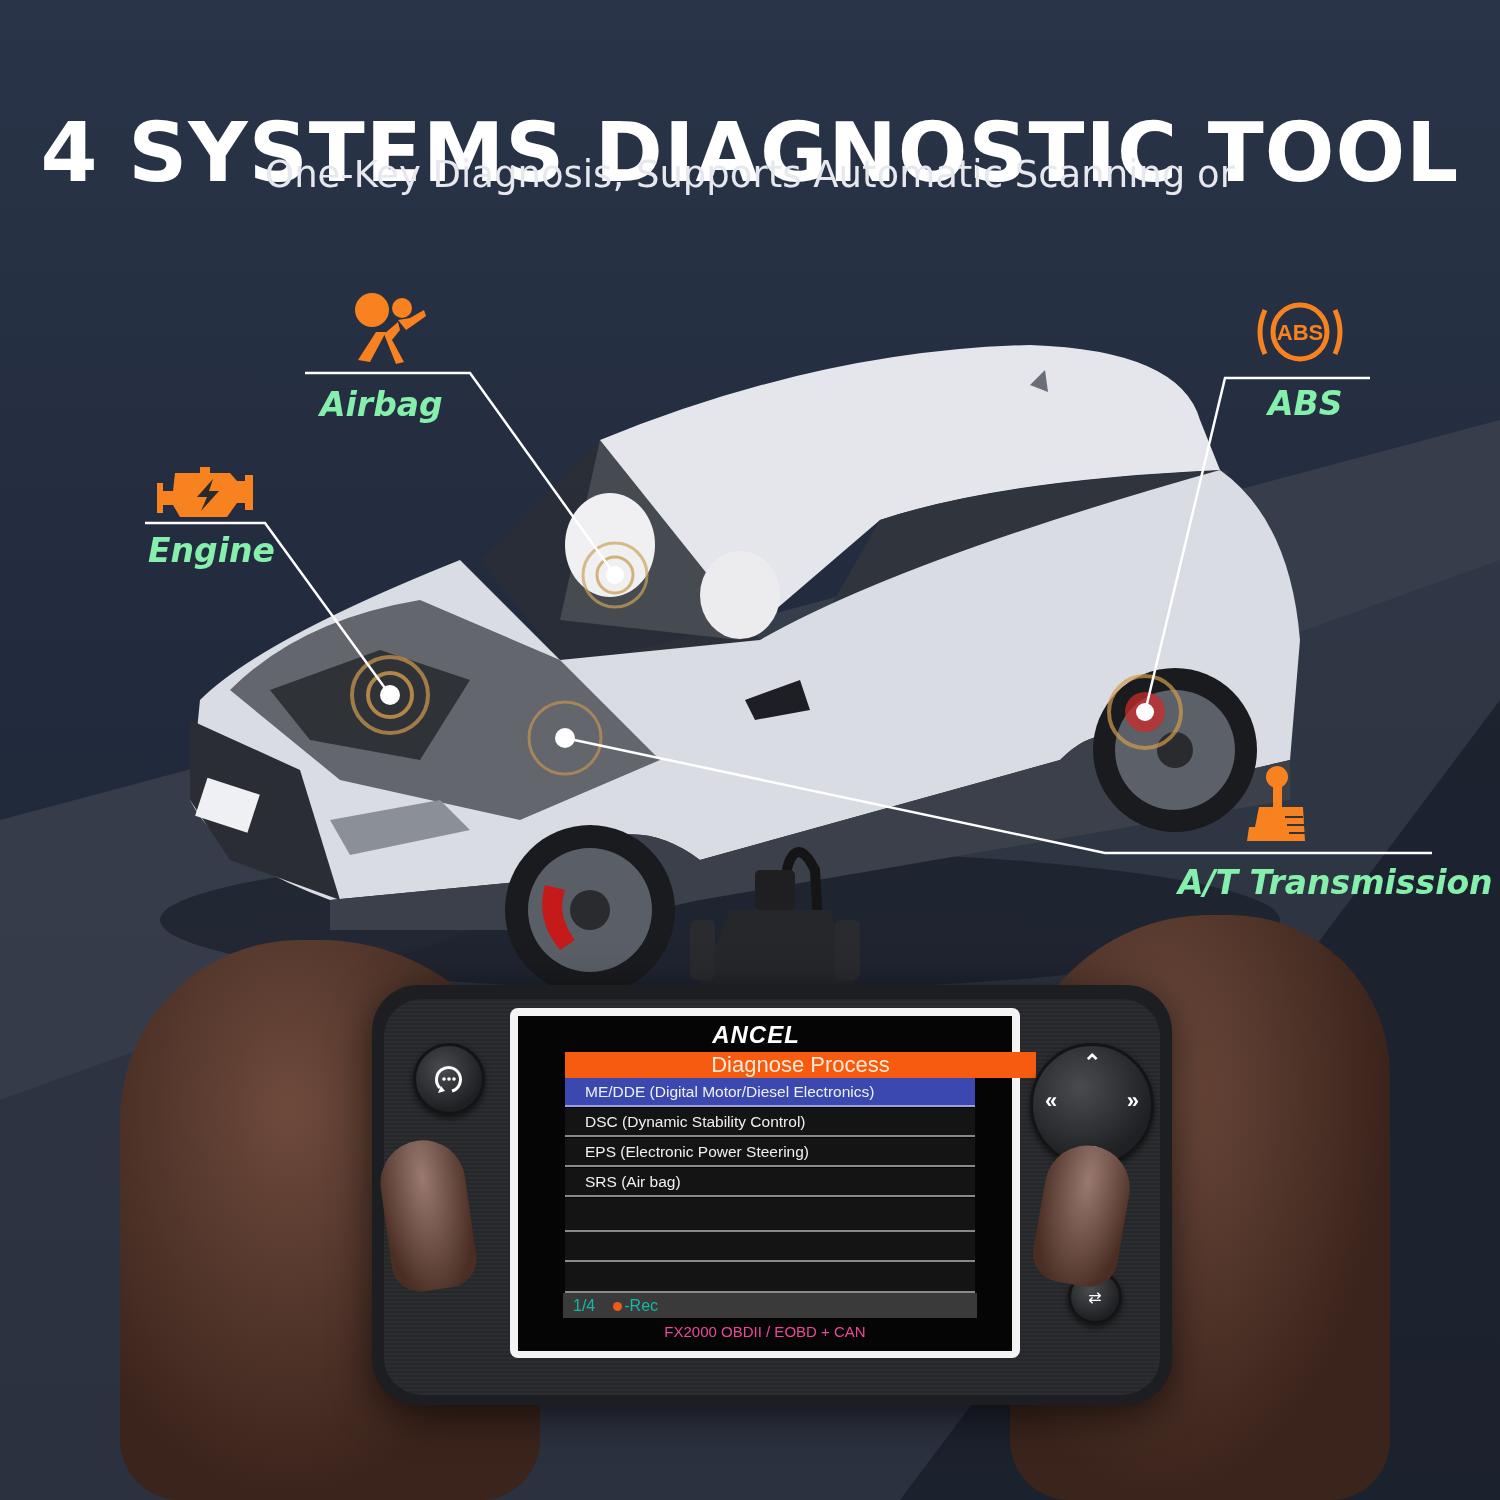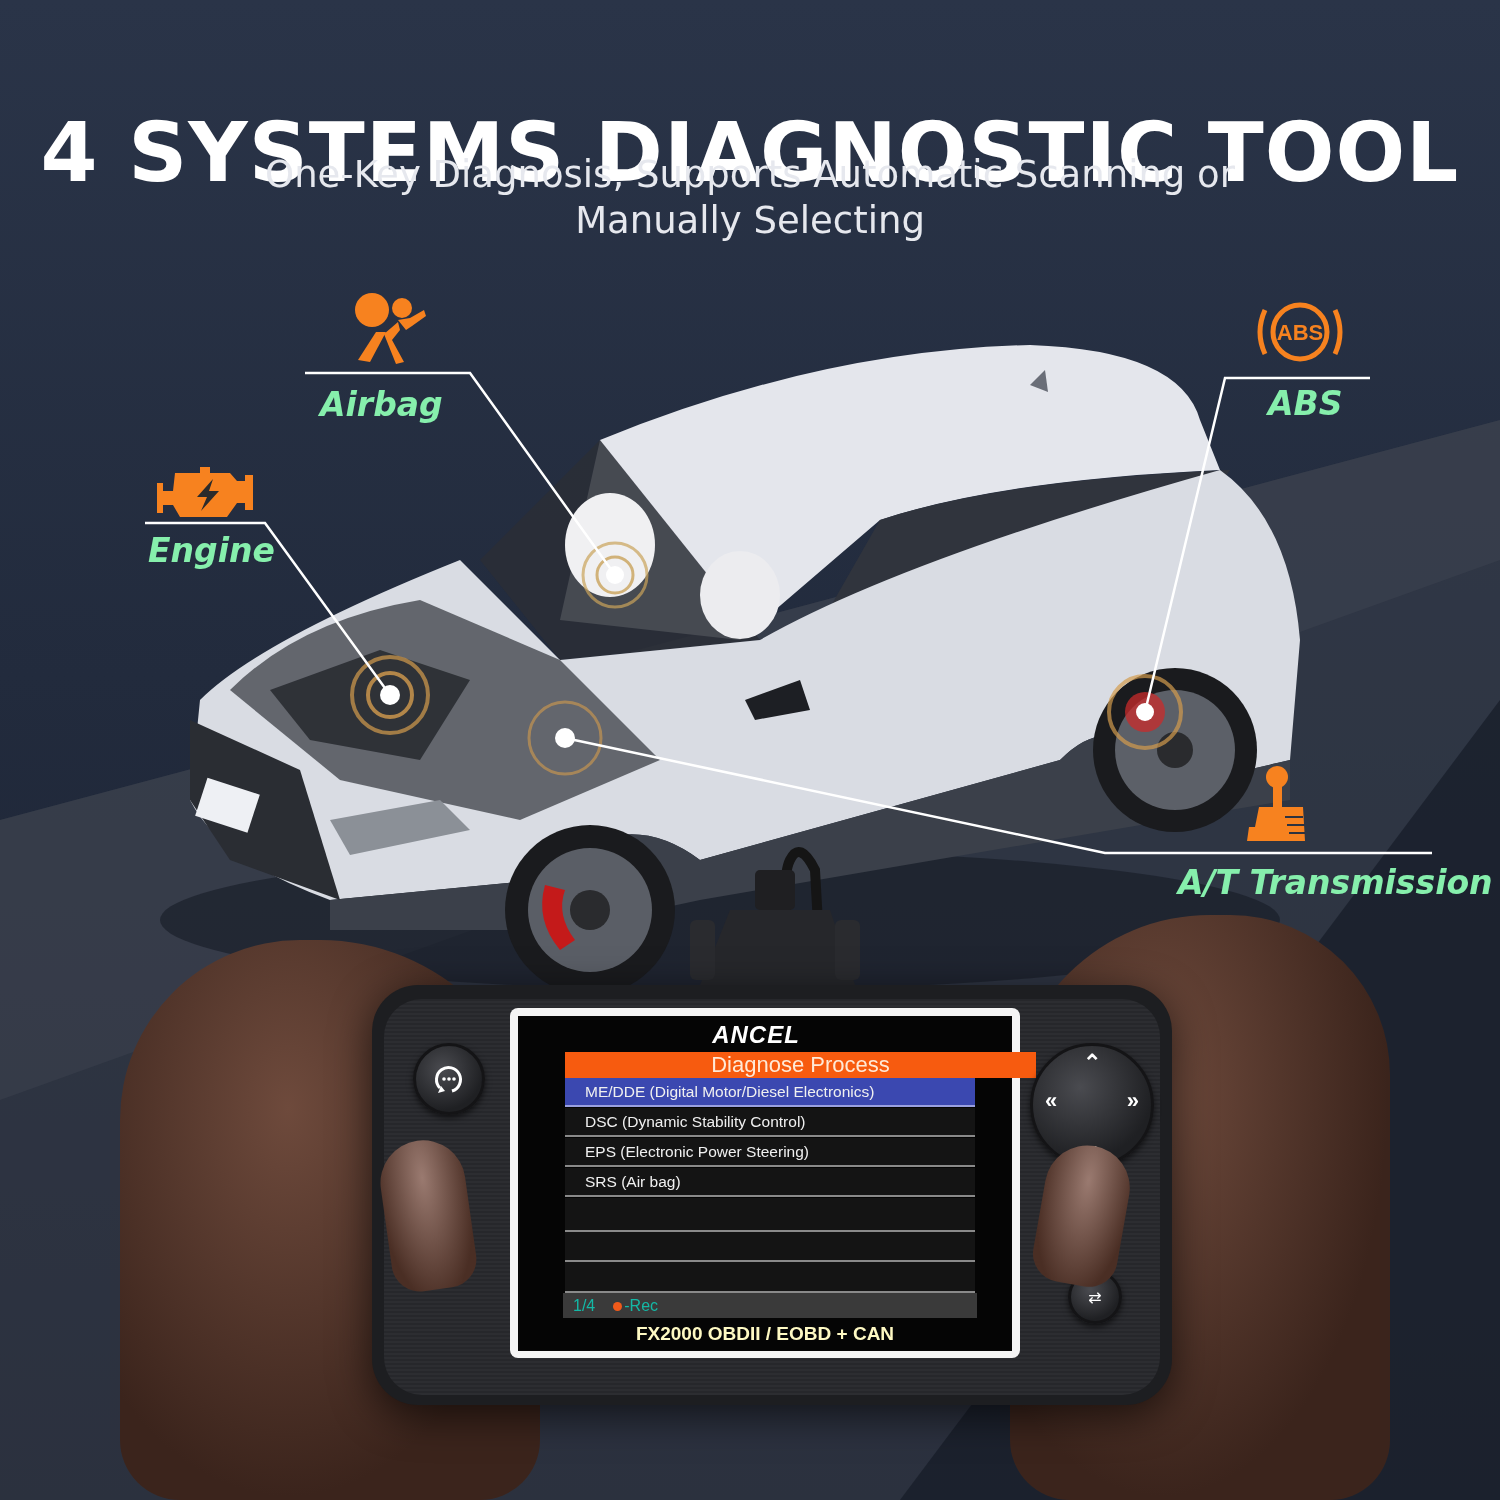--- a/index.html
+++ b/index.html
@@ -31,42 +31,41 @@
     background:#f75b0f; color:#ffe9d6; font-size:22px; text-align:center; line-height:26px; }
   .scr-row { position:absolute; left:565px; width:410px; height:29px; background:#141414;
     color:#f0f0f0; font-size:15.5px; line-height:28px; padding-left:20px; box-sizing:border-box;
     border-bottom:2px solid #8a8a8a; }
   .scr-row.sel { background:#3b48b0; border-bottom:2px solid #9aa0e0; }
   .scr-status { position:absolute; left:563px; top:1293px; width:414px; height:25px;
     background:#3a3a3a; color:#14b8a6; font-size:16px; line-height:25px; padding-left:10px; box-sizing:border-box; }
   .rec-dot { display:inline-block; width:9px; height:9px; border-radius:50%; background:#f05a1a;
     margin-left:18px; margin-right:2px; vertical-align:middle; }
   .model { position:absolute; left:518px; width:494px; top:1323px; text-align:center;
-    color:#fef9c3; font-size:19px; font-weight:bold; }
+    color:#ec4899; font-size:15px; font-weight:normal; }
   .btn-round { position:absolute; border-radius:50%; background:radial-gradient(circle at 40% 35%,#4a4b50,#1f2023 70%);
     border:3px solid #141416; box-shadow:0 3px 6px rgba(0,0,0,.6); color:#fff;
     display:flex; align-items:center; justify-content:center; }
   .dpad-arrow { position:absolute; color:#fff; font-size:22px; font-weight:bold; }
   .hand { position:absolute; background:radial-gradient(ellipse at 40% 30%,#6e4a3c,#3b241c 70%); }
 </style>
 </head>
 <body>
 
 <div class="bg"></div>
 
 <svg class="floor" width="1500" height="1500">
   <polygon points="0,820 1500,420 1500,1500 0,1500" fill="#3a3f4b" opacity="0.55"></polygon>
   <polygon points="0,820 1500,420 1500,560 0,1100" fill="#444a57" opacity="0.35"></polygon>
   <polygon points="900,1500 1500,700 1500,1500" fill="#161b27" opacity="0.7"></polygon>
 </svg>
 
 <h1 class="headline">4 SYSTEMS DIAGNOSTIC TOOL</h1>
 <div class="subline">
   <div>One-Key Diagnosis, Supports Automatic Scanning or</div>
-  <div>Manually Selecting</div>
 </div>
 
 <svg class="overlay" width="1500" height="1500">
 
   <ellipse cx="720" cy="920" rx="560" ry="70" fill="#151a24" opacity="0.6"></ellipse>
 
   <path d="M600,440 Q820,350 1030,345 Q1180,350 1200,420 L1220,470 Q1000,480 880,520 L740,640 L560,620 Z" fill="#e4e6ec"></path>
 
   <path d="M480,560 L600,440 L760,640 L560,660 Z" fill="#2a2e36" opacity="0.85"></path>
 

